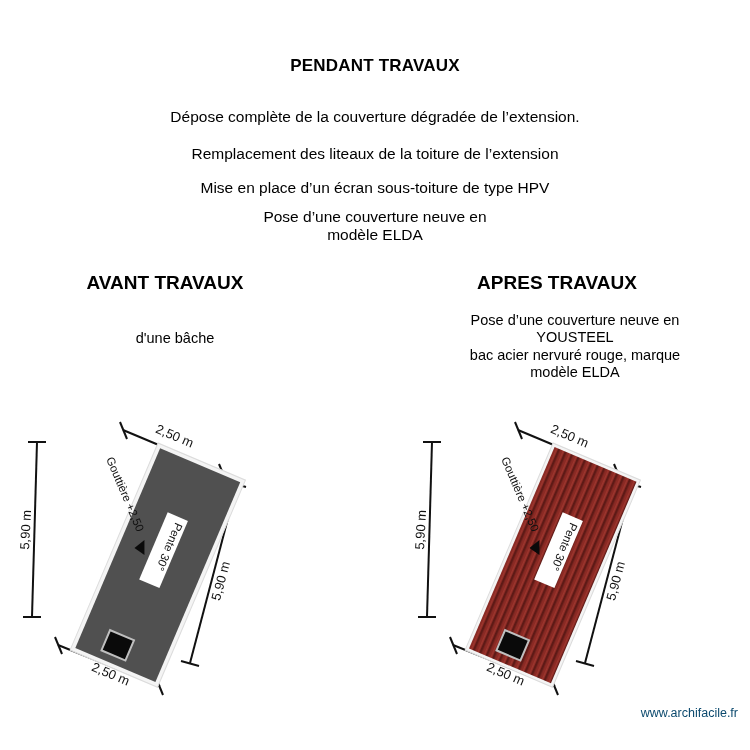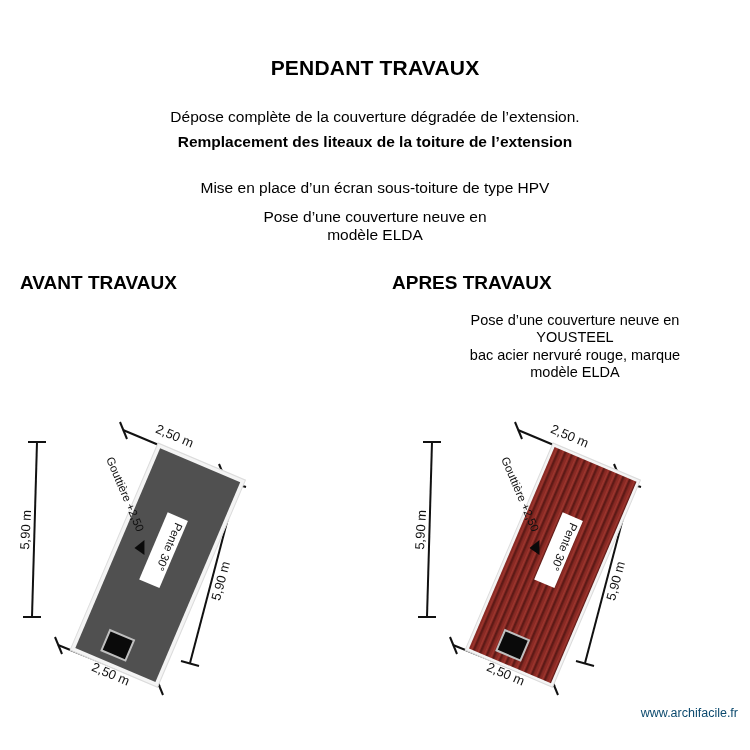--- a/index.html
+++ b/index.html
@@ -15,42 +15,42 @@
     font-family: "Liberation Sans", sans-serif;
     color: #000000;
   }
 
   #main-title {
     position: absolute;
     left: 0;
     top: 56px;
     width: 750px;
     text-align: center;
-    font-size: 21px;
+    font-size: 17px;
     font-weight: bold;
     letter-spacing: 0.2px;
   }
 
   .pendant-line {
     position: absolute;
     width: 750px;
     left: 0;
     text-align: center;
     font-size: 15.5px;
   }
   #pendant-l1 { top: 108px; }
-  #pendant-l2 { top: 133px; font-weight: bold; }
+  #pendant-l2 { top: 145px; }
   #pendant-l3 { top: 179px; }
   #pendant-l4 { top: 208px; line-height: 1.16; }
 
   .section-title {
     position: absolute;
     font-size: 19px;
     font-weight: bold;
-    text-align: left;
+    text-align: center;
   }
   #title-avant { left: 20px; top: 272px; width: 290px; }
   #title-apres { left: 392px; top: 272px; width: 330px; }
 
   .section-desc {
     position: absolute;
     font-size: 14.5px;
     text-align: center;
     line-height: 1.2;
   }
@@ -94,20 +94,21 @@
 <div class="pendant-line" id="pendant-l1">Dépose complète de la couverture dégradée de l’extension.</div>
 <div class="pendant-line" id="pendant-l2">Remplacement des liteaux de la toiture de l’extension</div>
 <div class="pendant-line" id="pendant-l3">Mise en place d’un écran sous-toiture de type HPV</div>
 <div class="pendant-line" id="pendant-l4">
   <div>Pose d’une couverture neuve en</div>
   <div>modèle ELDA</div>
 </div>
 
 <div class="section-title" id="title-avant">AVANT TRAVAUX</div>
 <div class="section-desc" id="desc-avant">
+  <div>d'une bâche</div>
 </div>
 
 <div class="plan" id="plan-avant">
   <svg width="330" height="300" viewBox="0 0 330 300">
     <defs>
 
       <clipPath id="roofClipAvant">
         <rect x="0" y="0" width="95" height="225"></rect>
       </clipPath>
     </defs>

